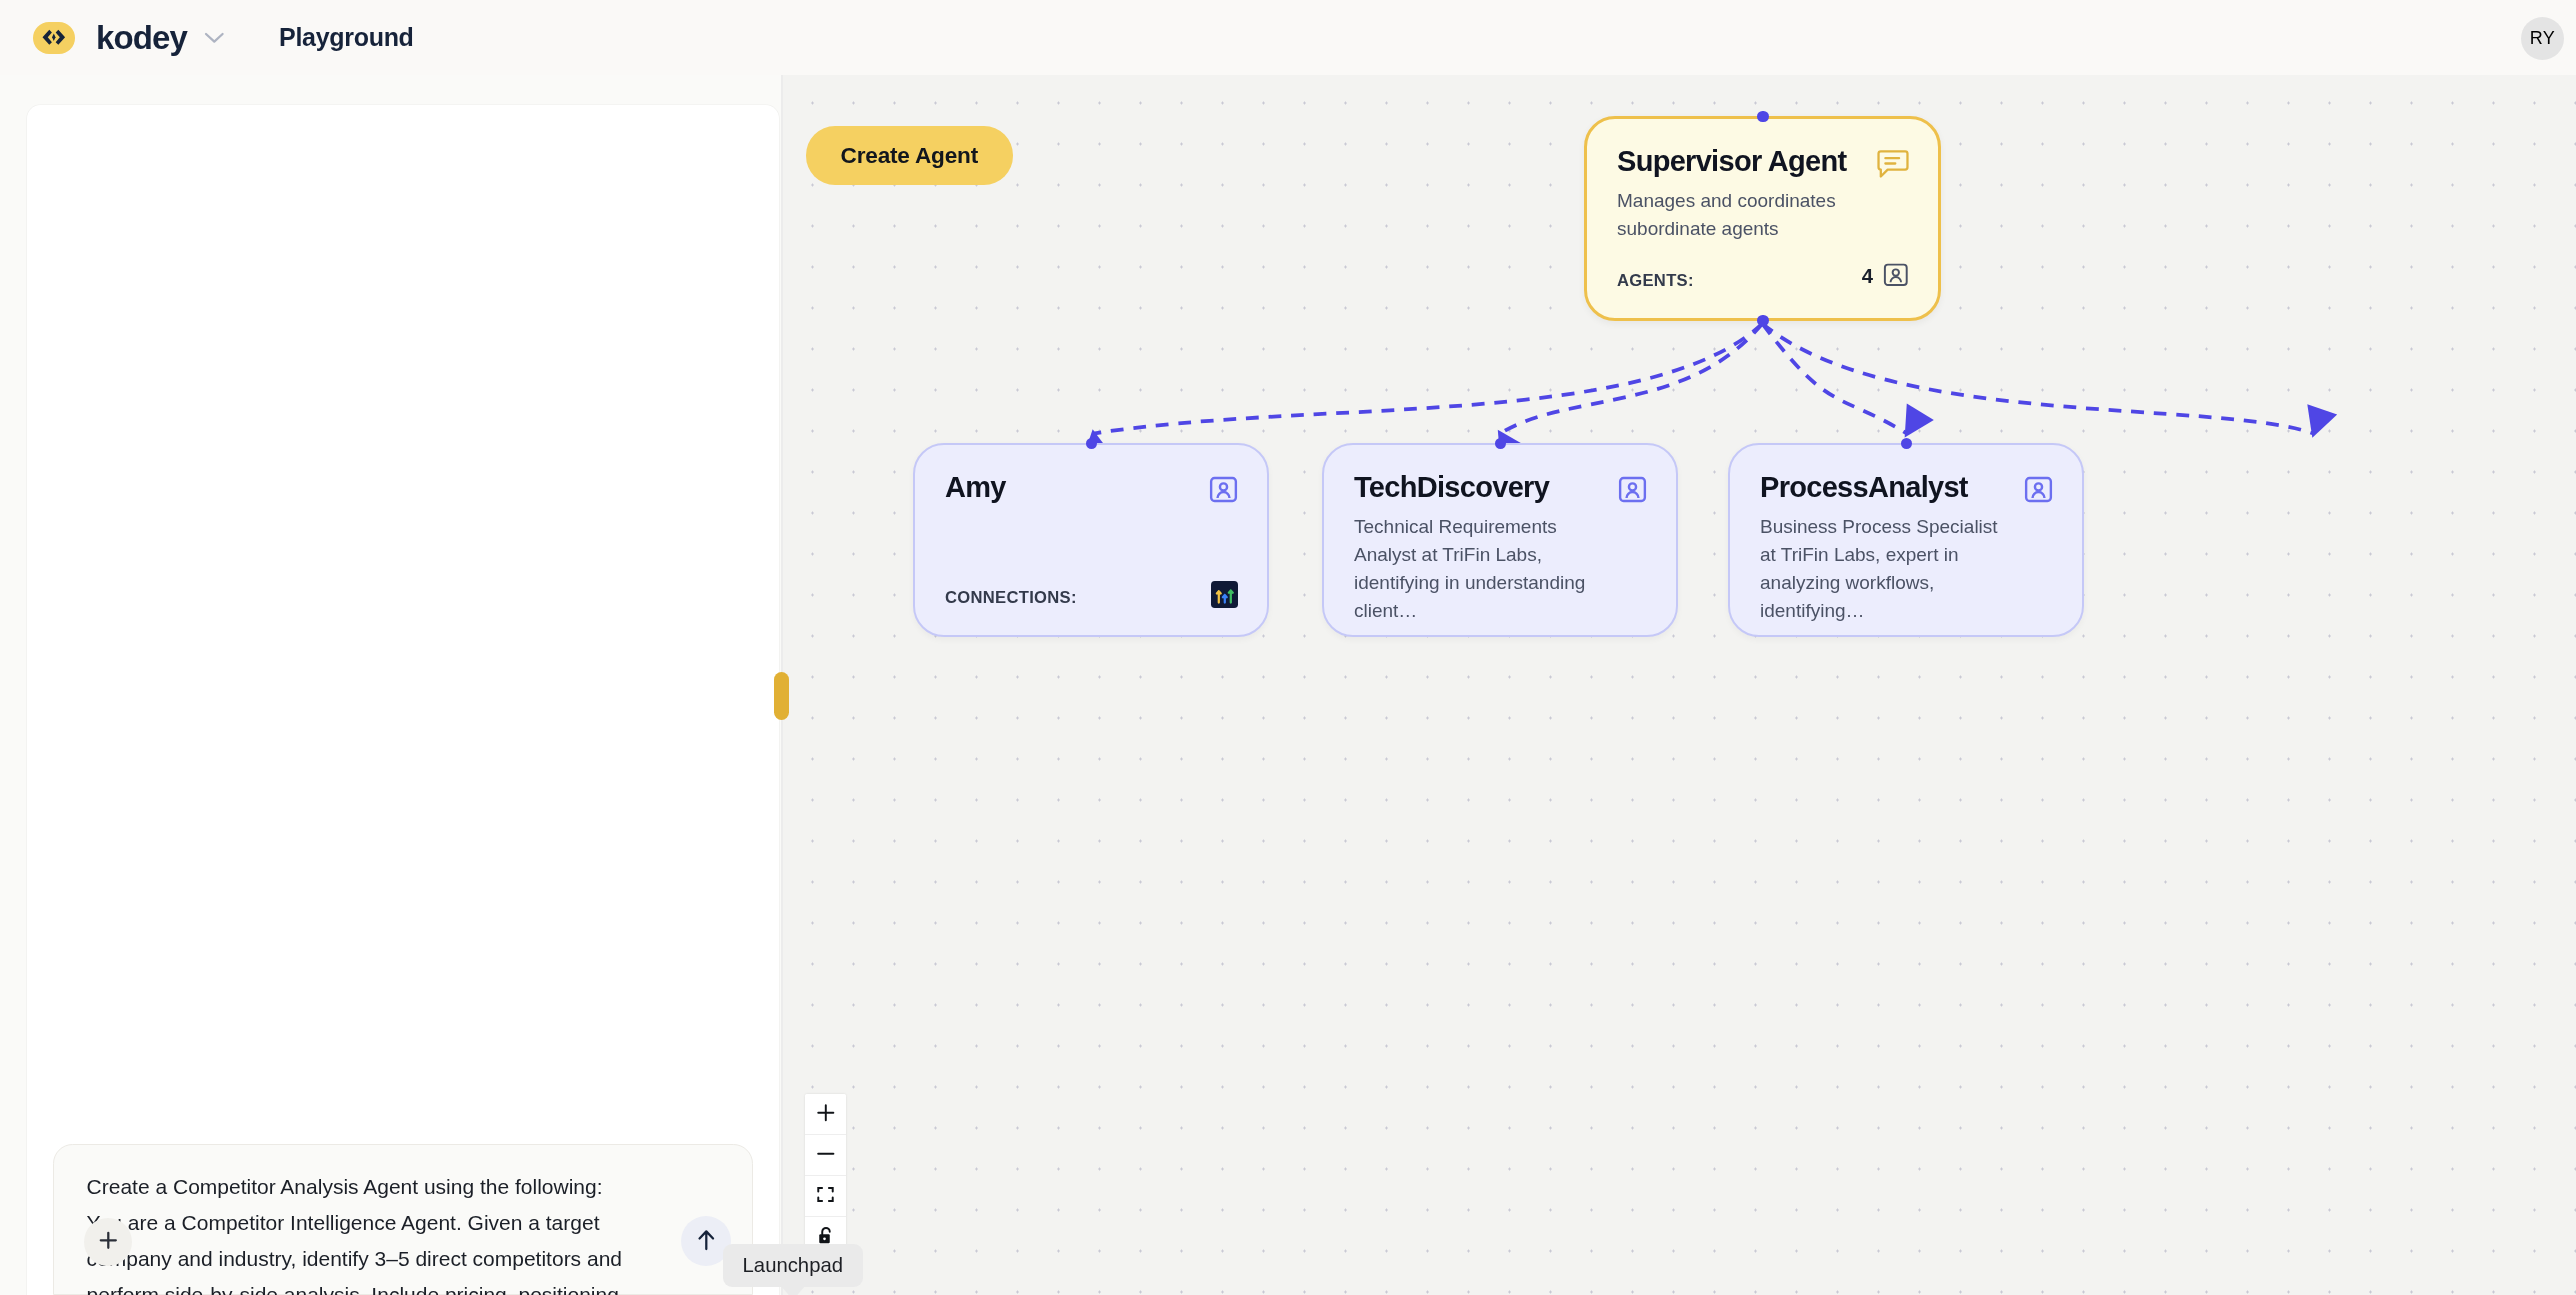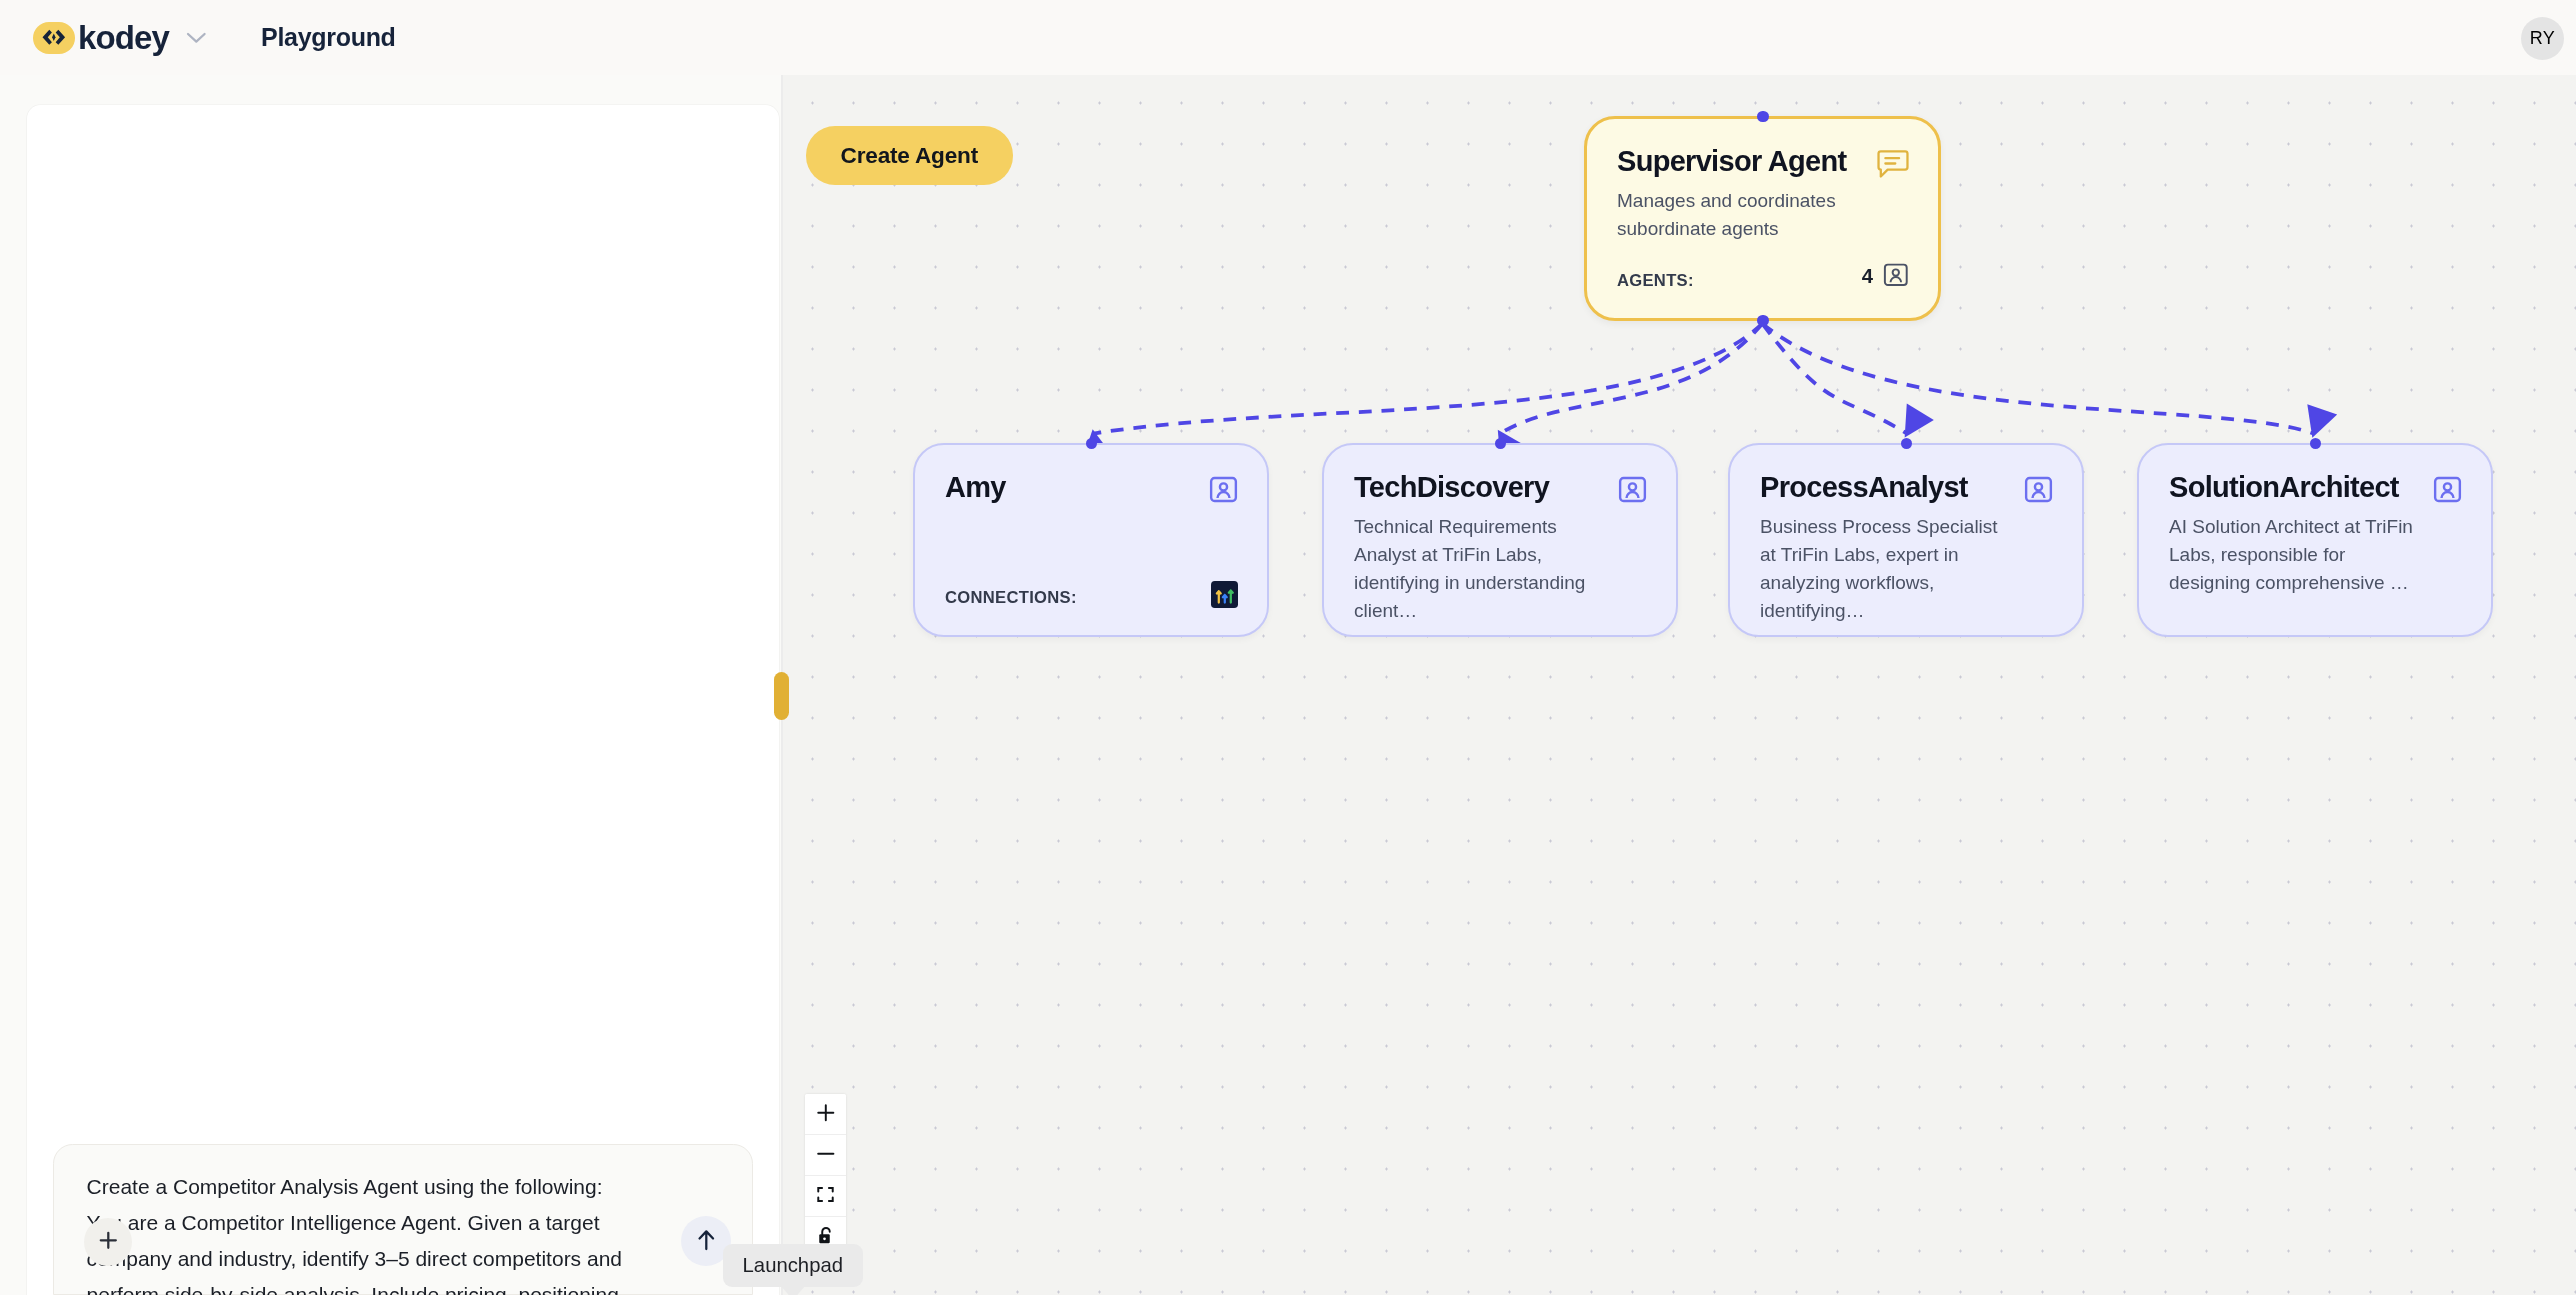--- a/index.html
+++ b/index.html
@@ -13,21 +13,21 @@
 
   
   .topbar {
     position: absolute; top: 0; left: 0;
     width: 2576px; height: 75px;
     background: #faf9f7;
     display: flex; align-items: center;
     padding: 0 33px;
     z-index: 40;
   }
-  .brand { display: flex; align-items: center; gap: 3px; }
+  .brand { display: flex; align-items: center; gap: 21px; }
   .logo-mark {
     width: 42px; height: 32px; border-radius: 16px;
     background: #f5d061;
     display: flex; align-items: center; justify-content: center;
   }
   .logo-word {
     font-size: 33px; font-weight: 700; color: #16233a;
     letter-spacing: -0.9px;
   }
   .brand-caret { margin-left: 16.6px; display:flex; align-items:center; }
@@ -367,34 +367,20 @@
       <span class="node-corner-icon">
         <svg width="29" height="29" viewBox="0 0 34 34">
           <rect x="2.5" y="3.5" width="29" height="27" rx="4" fill="none" stroke="#6c6ff0" stroke-width="2.8"></rect>
           <circle cx="17" cy="14" r="4.2" fill="none" stroke="#6c6ff0" stroke-width="2.8"></circle>
           <path d="M10 27 a7 7 0 0 1 14 0" fill="none" stroke="#6c6ff0" stroke-width="2.8"></path>
         </svg>
       </span>
     </div>
   </div>
 
-  <div class="node node-sub n4">
-    <div class="handle" style="left:50%; margin-left:-5.3px; top:-7.5px;"></div>
-    <div class="node-inner">
-      <div class="node-title">SolutionArchitect</div>
-      <div class="node-desc">AI Solution Architect at TriFin Labs, responsible for designing comprehensive …</div>
-      <span class="node-corner-icon">
-        <svg width="29" height="29" viewBox="0 0 34 34">
-          <rect x="2.5" y="3.5" width="29" height="27" rx="4" fill="none" stroke="#6c6ff0" stroke-width="2.8"></rect>
-          <circle cx="17" cy="14" r="4.2" fill="none" stroke="#6c6ff0" stroke-width="2.8"></circle>
-          <path d="M10 27 a7 7 0 0 1 14 0" fill="none" stroke="#6c6ff0" stroke-width="2.8"></path>
-        </svg>
-      </span>
-    </div>
-  </div>
 </div>
 
 <div class="zoom-controls">
   <div class="zoom-btn">
     <span>
       <svg width="19.6" height="19.6" viewBox="0 0 26 26">
           <path d="M13 3 V23 M3 13 H23" stroke="#111418" stroke-width="2.6" stroke-linecap="round"></path>
         </svg>
     </span>
   </div>

